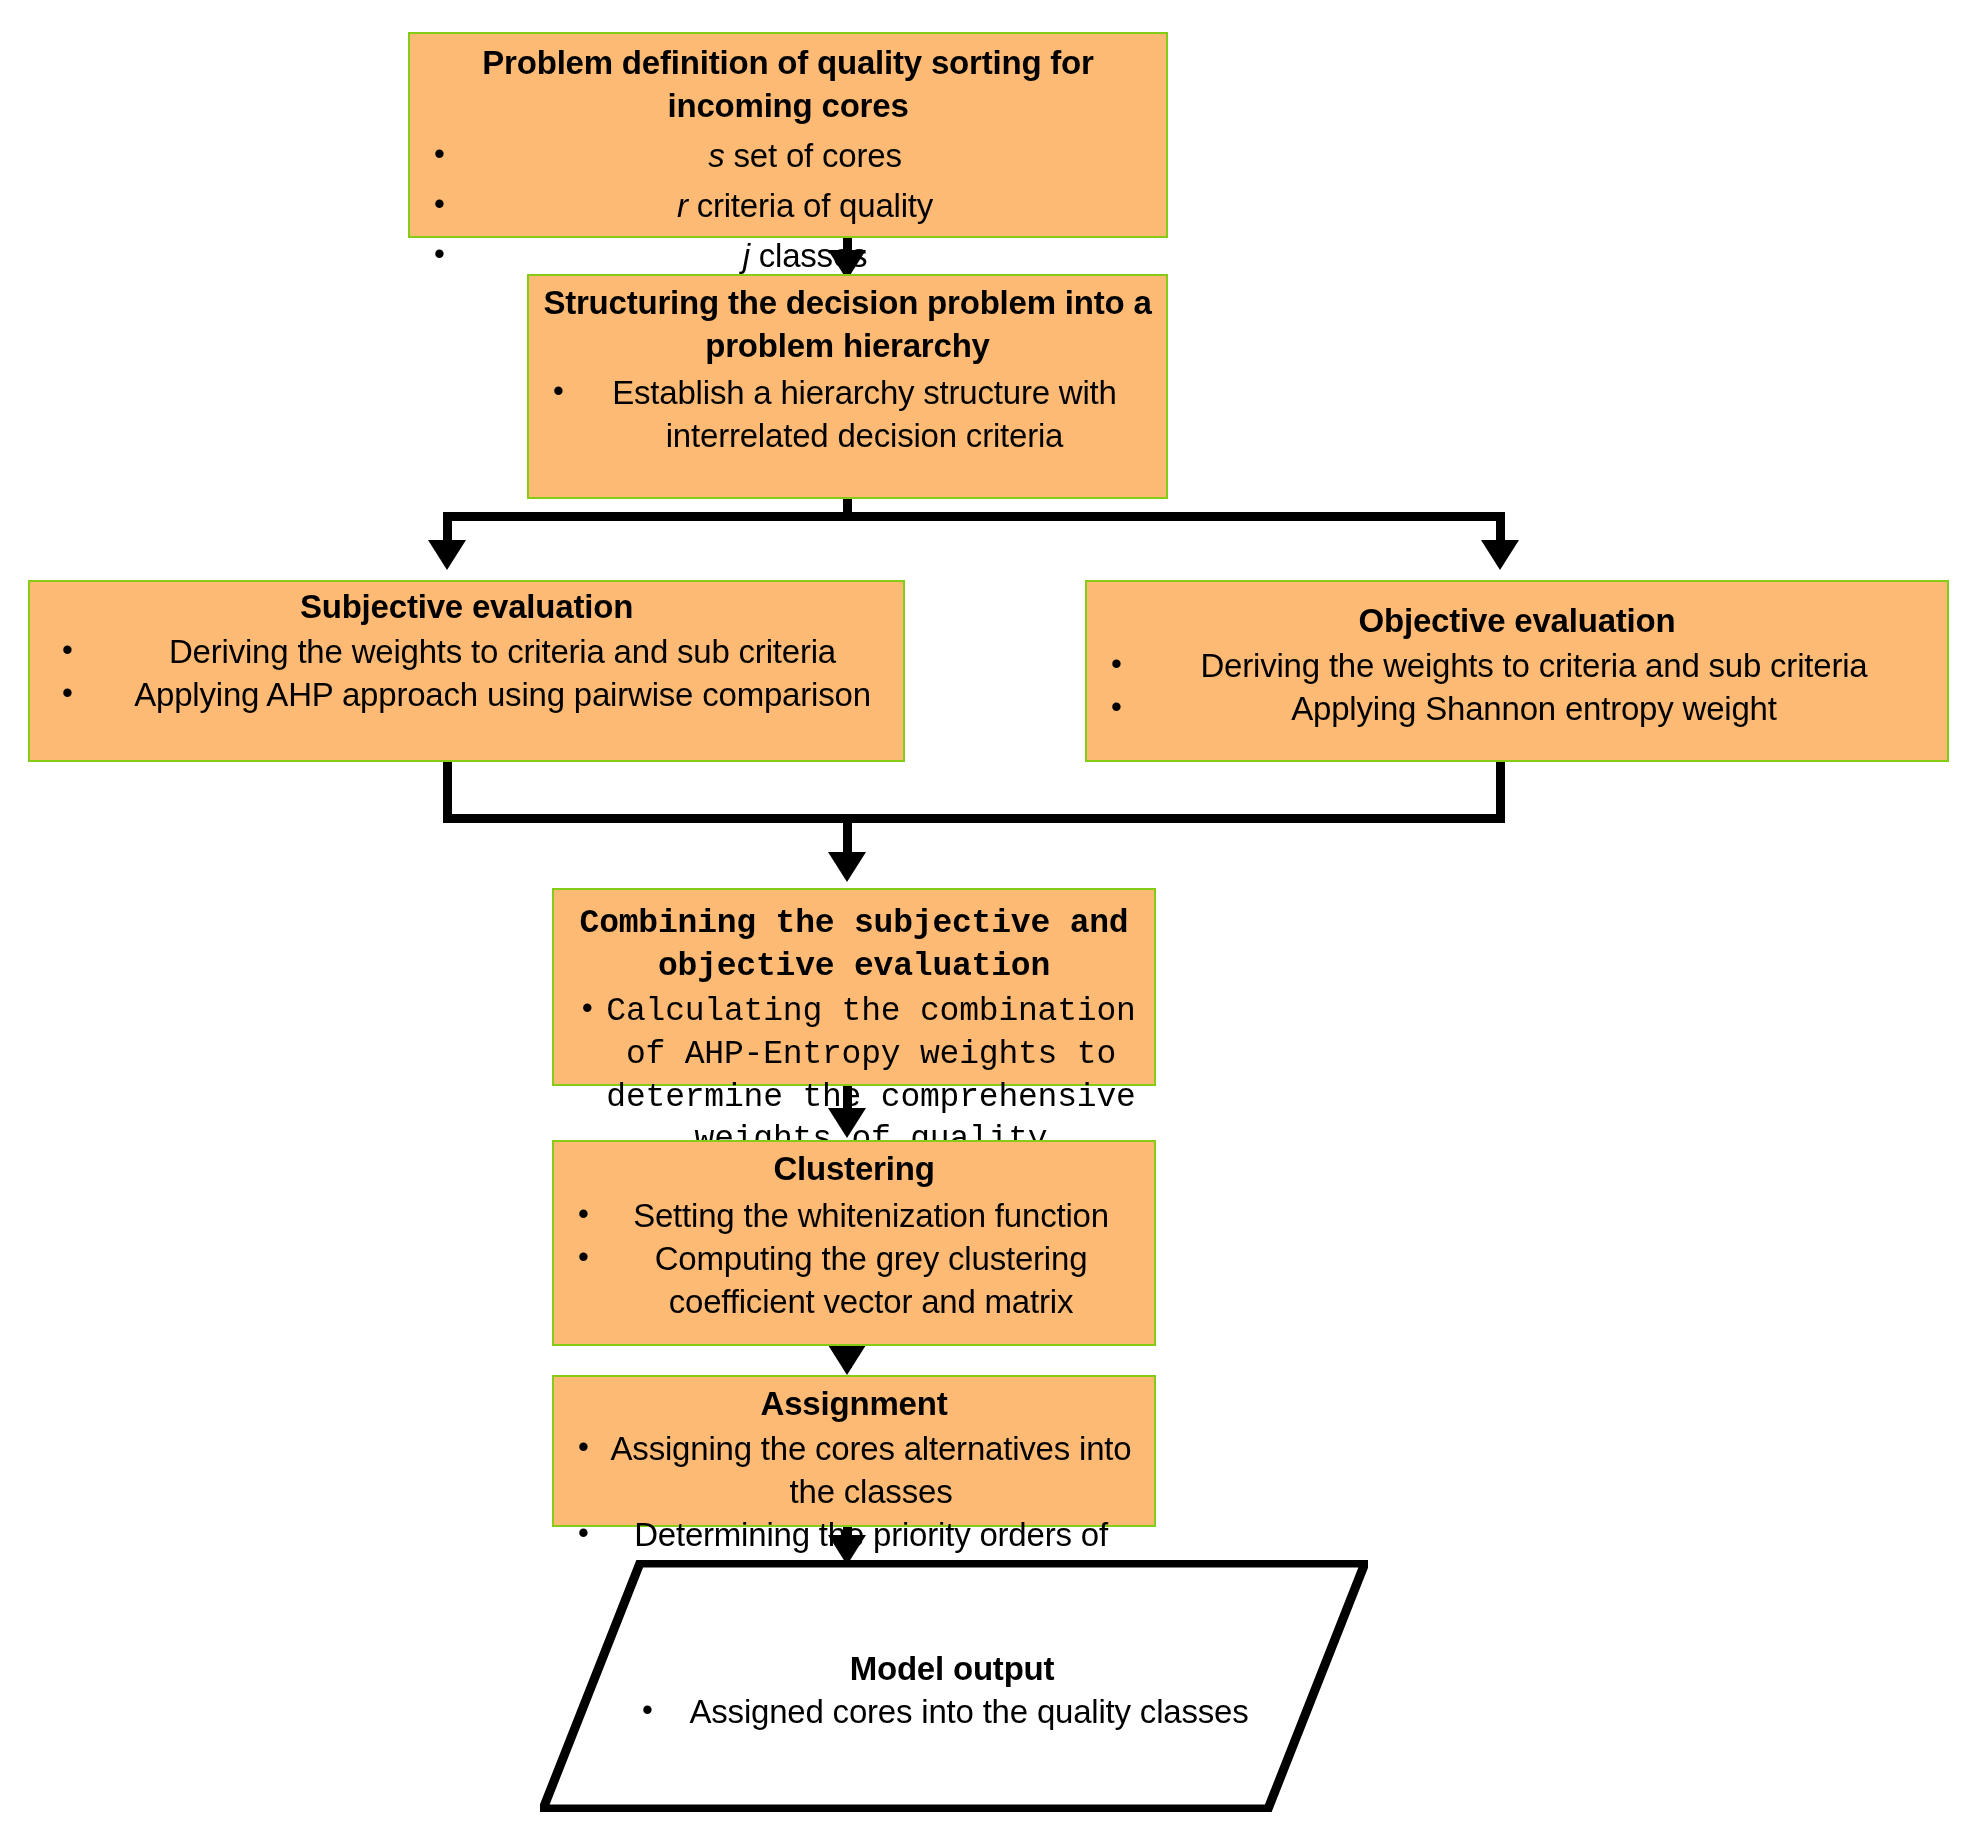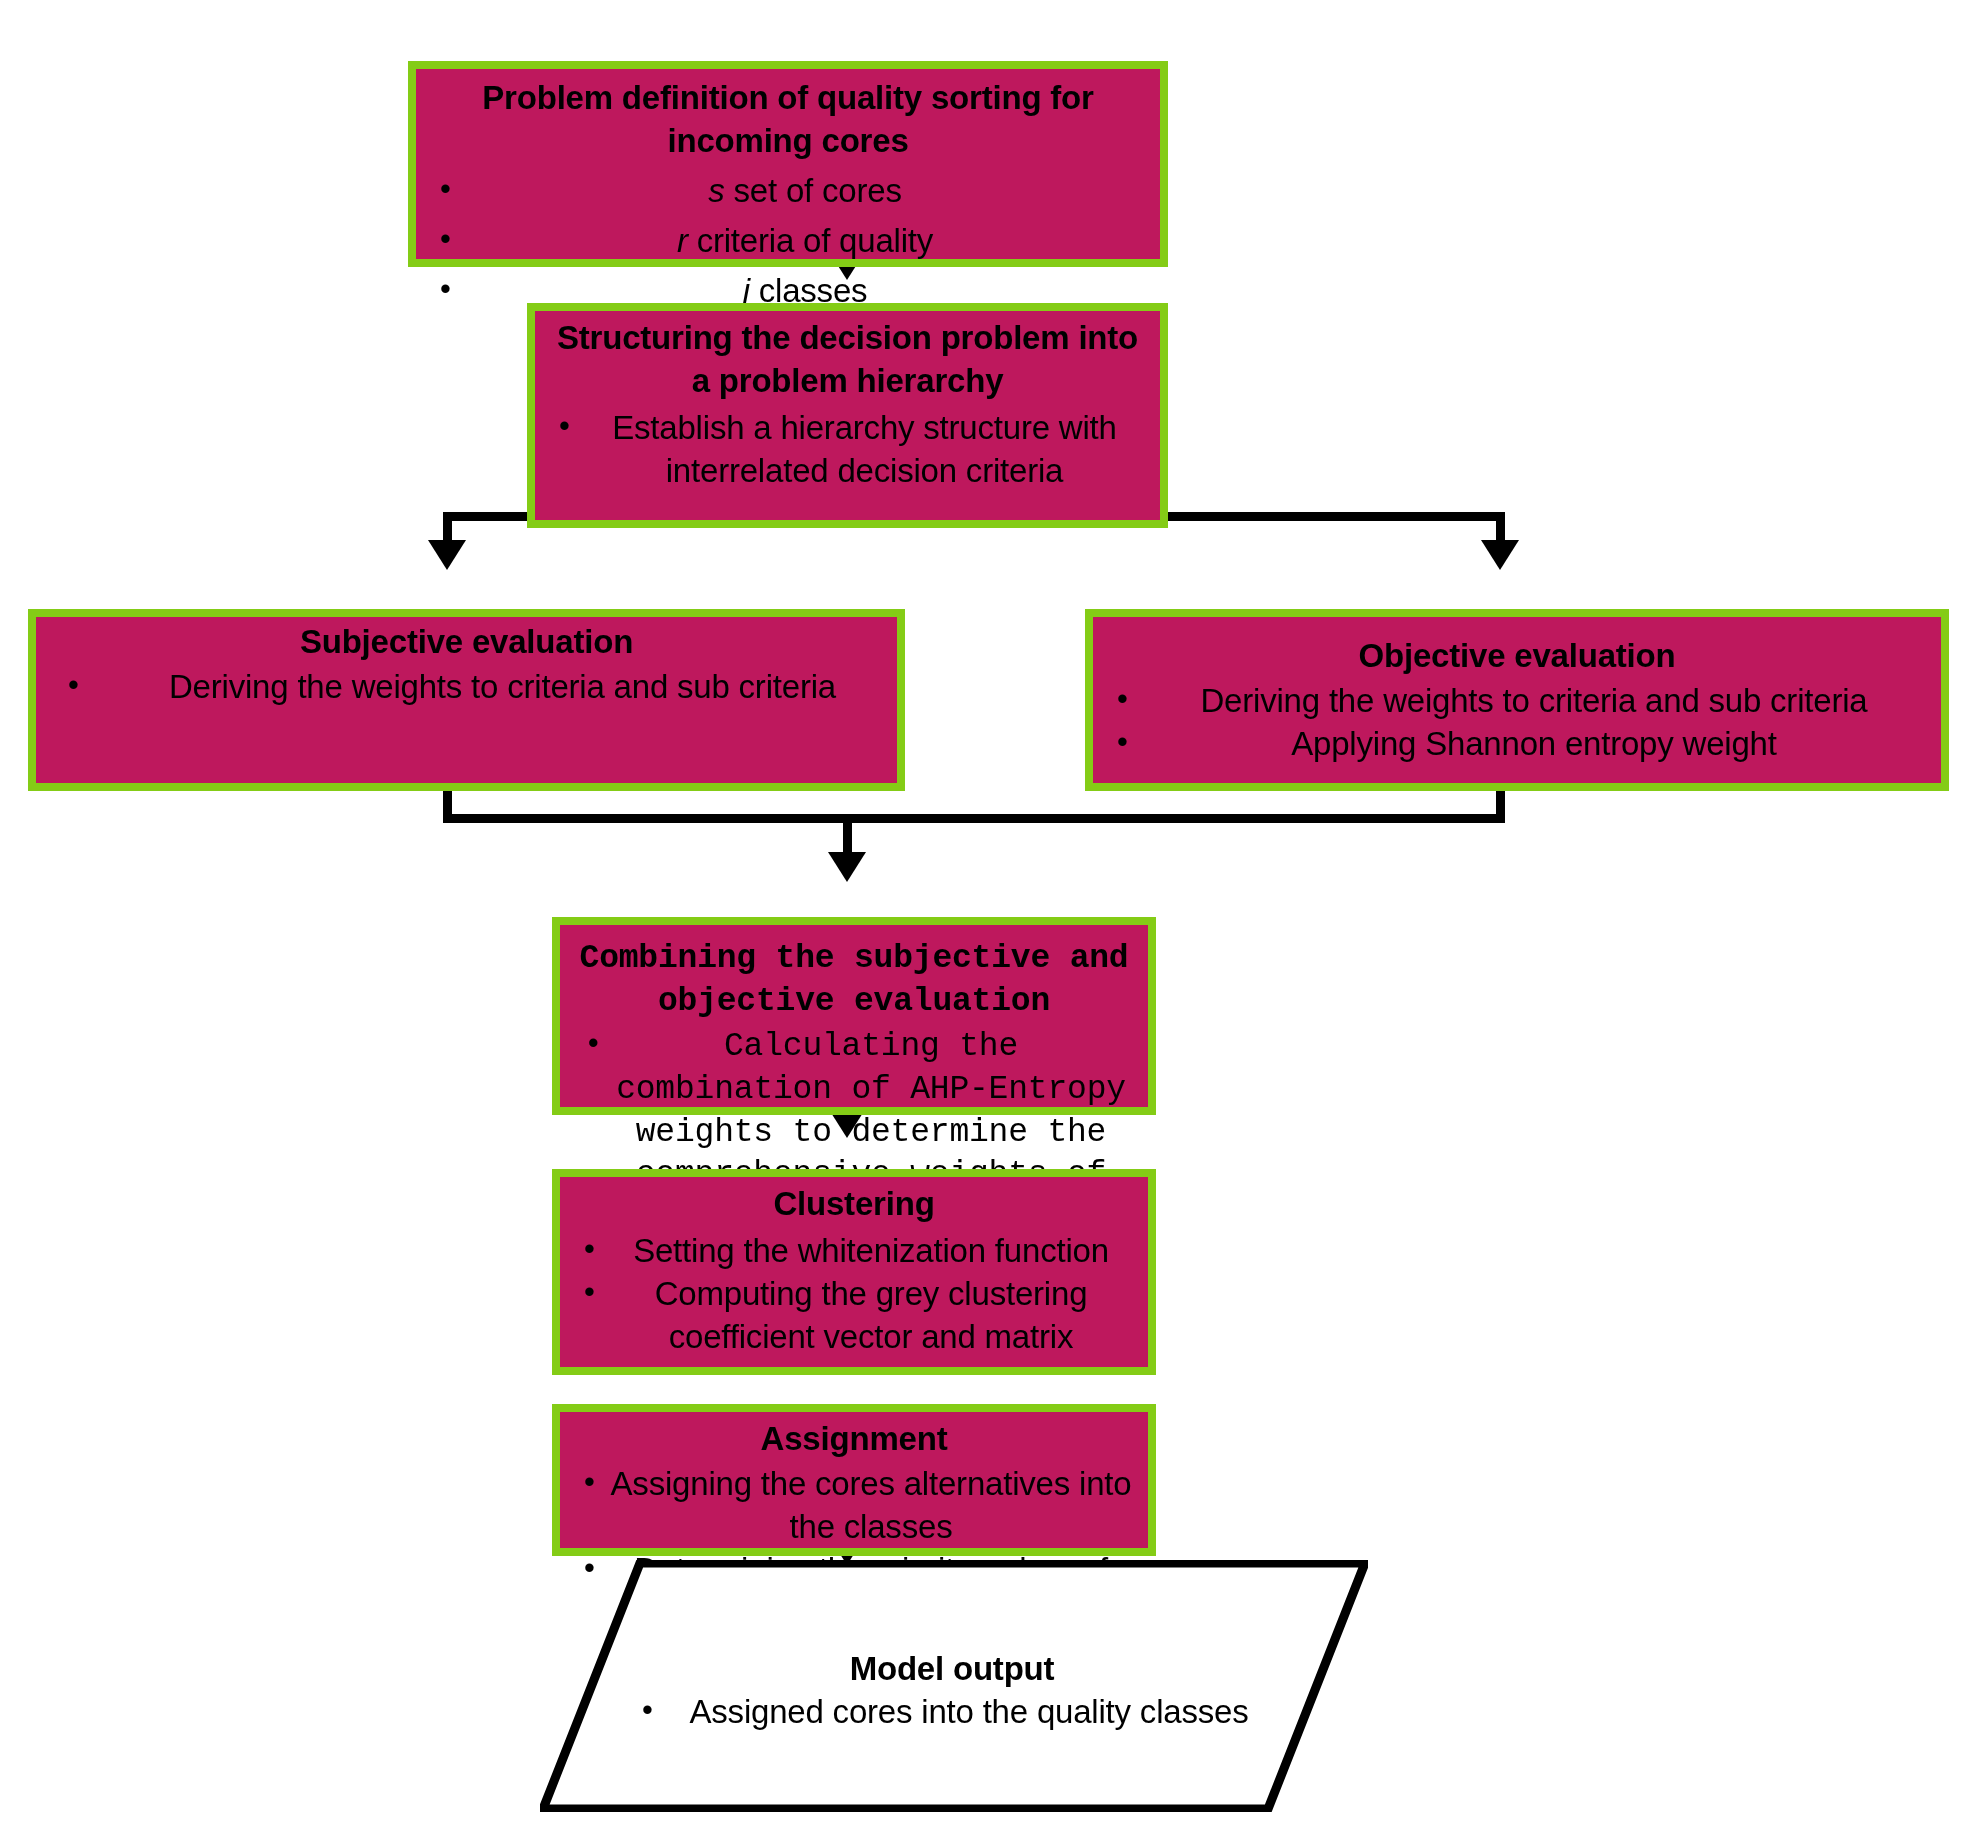--- a/index.html
+++ b/index.html
@@ -13,24 +13,23 @@
     width: 1977px;
     height: 1830px;
     background: #ffffff;
     font-family: "Liberation Sans", sans-serif;
     color: #000000;
     overflow: hidden;
   }
   .node {
     position: absolute;
     box-sizing: border-box;
-    border: 8px solid #84cc16;
-    background: #be185d;
+    border: 2px solid #84cc16;
+    background: #fdba74;
     z-index: 3;
-    margin-top: 29px;
   }
   .node-inner {
     padding: 6px 14px 8px 14px;
   }
   .node-title {
     font-weight: bold;
     text-align: center;
     font-size: 33px;
     line-height: 1.30;
     letter-spacing: -0.2px;
@@ -186,20 +185,21 @@
         <li>Establish a hierarchy structure with interrelated decision criteria</li>
       </ul>
     </div>
   </div>
 
   <div class="node" id="node-subjective">
     <div class="node-inner">
       <div class="node-title">Subjective evaluation</div>
       <ul class="bullets wide">
         <li>Deriving the weights to criteria and sub criteria</li>
+        <li>Applying AHP approach using pairwise comparison</li>
       </ul>
     </div>
   </div>
 
   <div class="node" id="node-objective">
     <div class="node-inner">
       <div class="node-title">Objective evaluation</div>
       <ul class="bullets narrow">
         <li>Deriving the weights to criteria and sub criteria</li>
         <li>Applying Shannon entropy weight</li>

